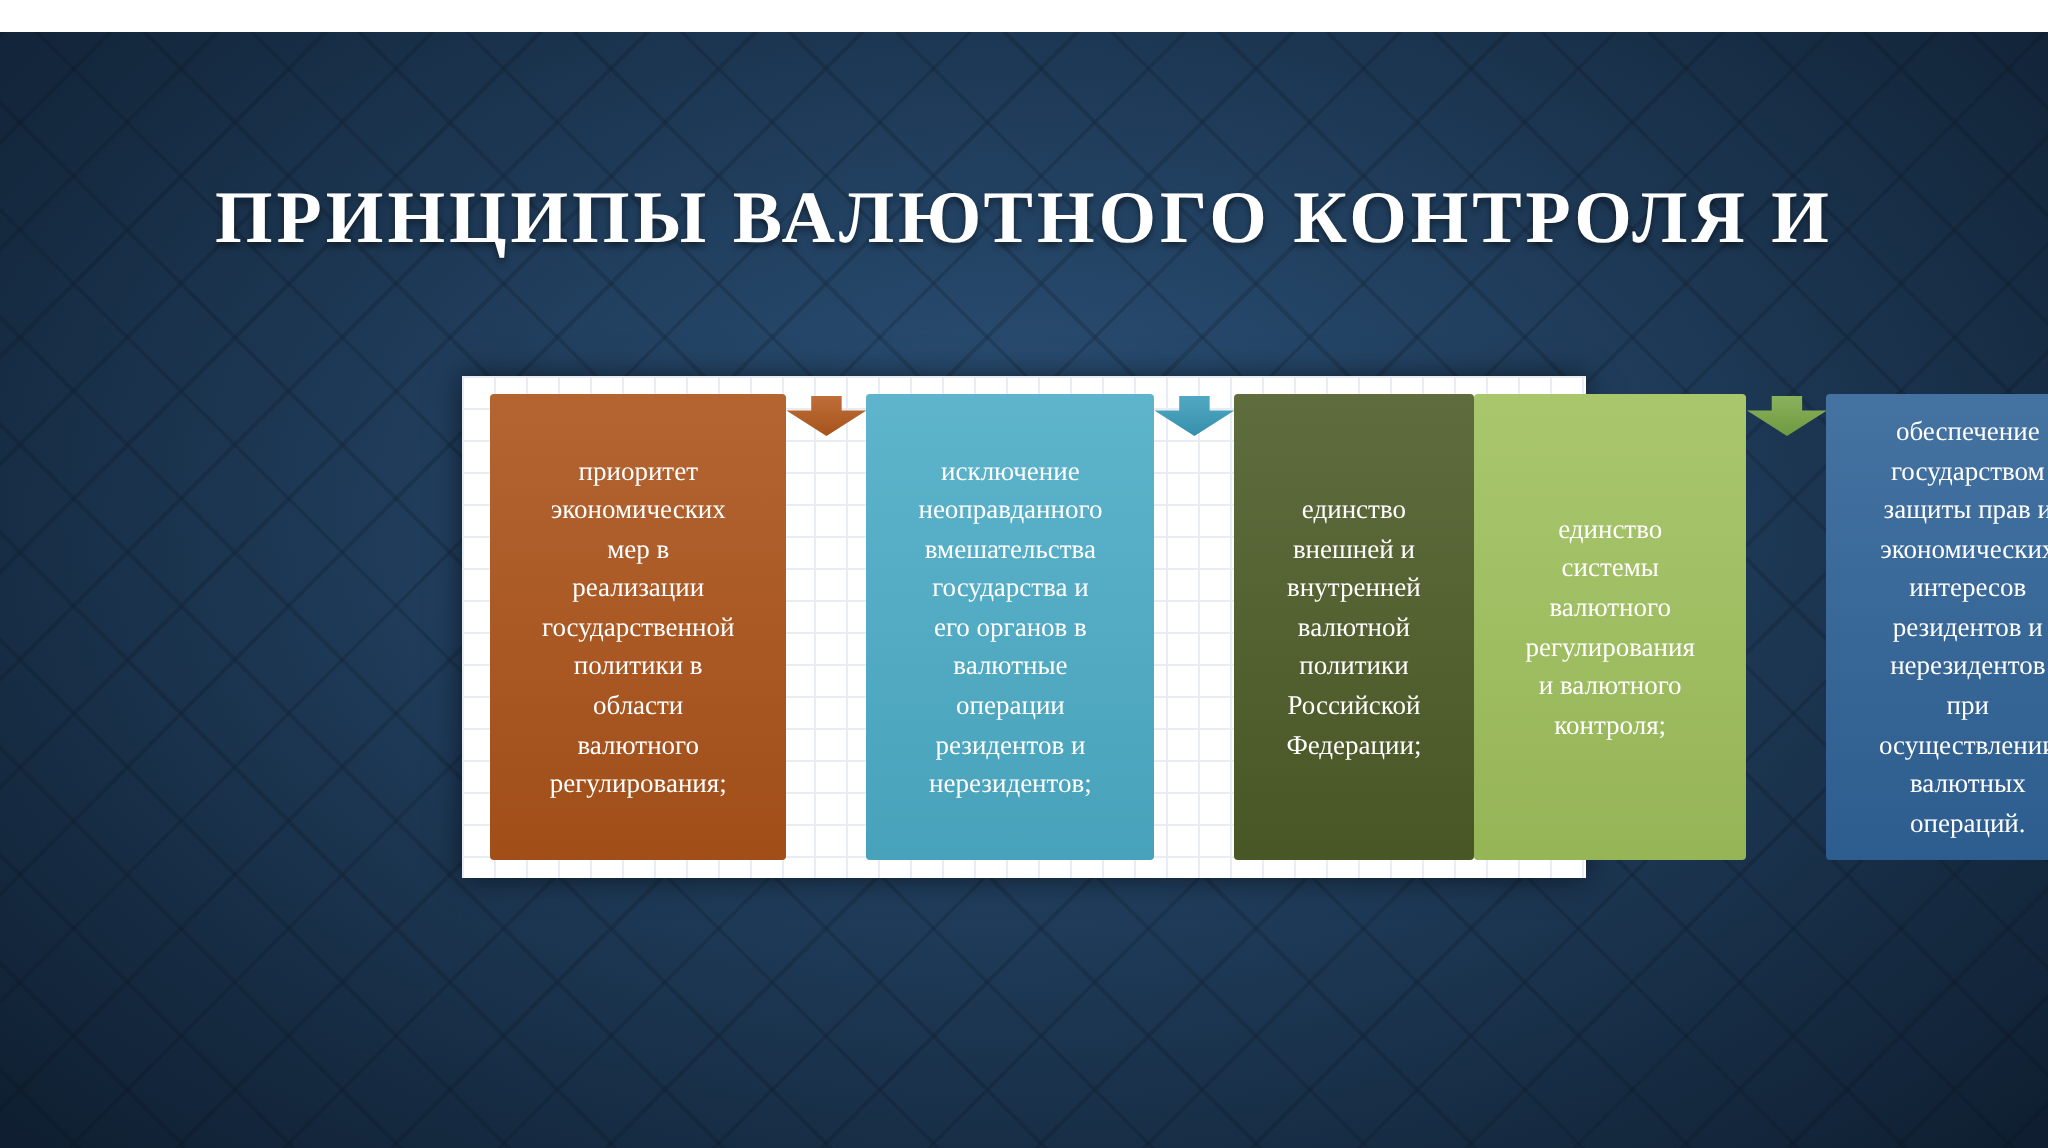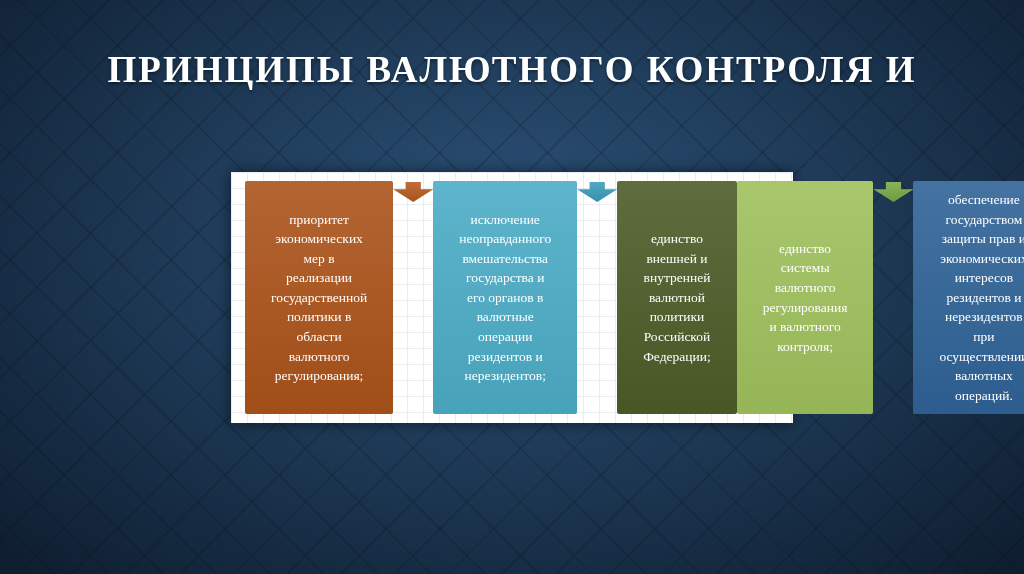--- a/index.html
+++ b/index.html
@@ -16,22 +16,22 @@
     position: relative;
     width: 1024px;
     height: 574px;
     background:
       radial-gradient(ellipse 75% 85% at 50% 42%, rgba(52,92,134,0.55) 0%, rgba(10,22,36,0.92) 100%),
       repeating-linear-gradient(45deg, rgba(0,0,0,0.38) 0 2px, transparent 2px 38px),
       repeating-linear-gradient(135deg, rgba(0,0,0,0.38) 0 2px, transparent 2px 38px),
       #24496e;
   }
   .title {
-    margin: 0;
-    padding-top: 48px;
+    margin: 16px;
+    padding-top: 72px;
     text-align: center;
     font-size: 37px;
     font-weight: bold;
     letter-spacing: 2px;
     line-height: 1.17;
     text-transform: uppercase;
     text-shadow: 0 2px 3px rgba(0,0,0,0.45);
   }
   .panel {
     position: absolute;

